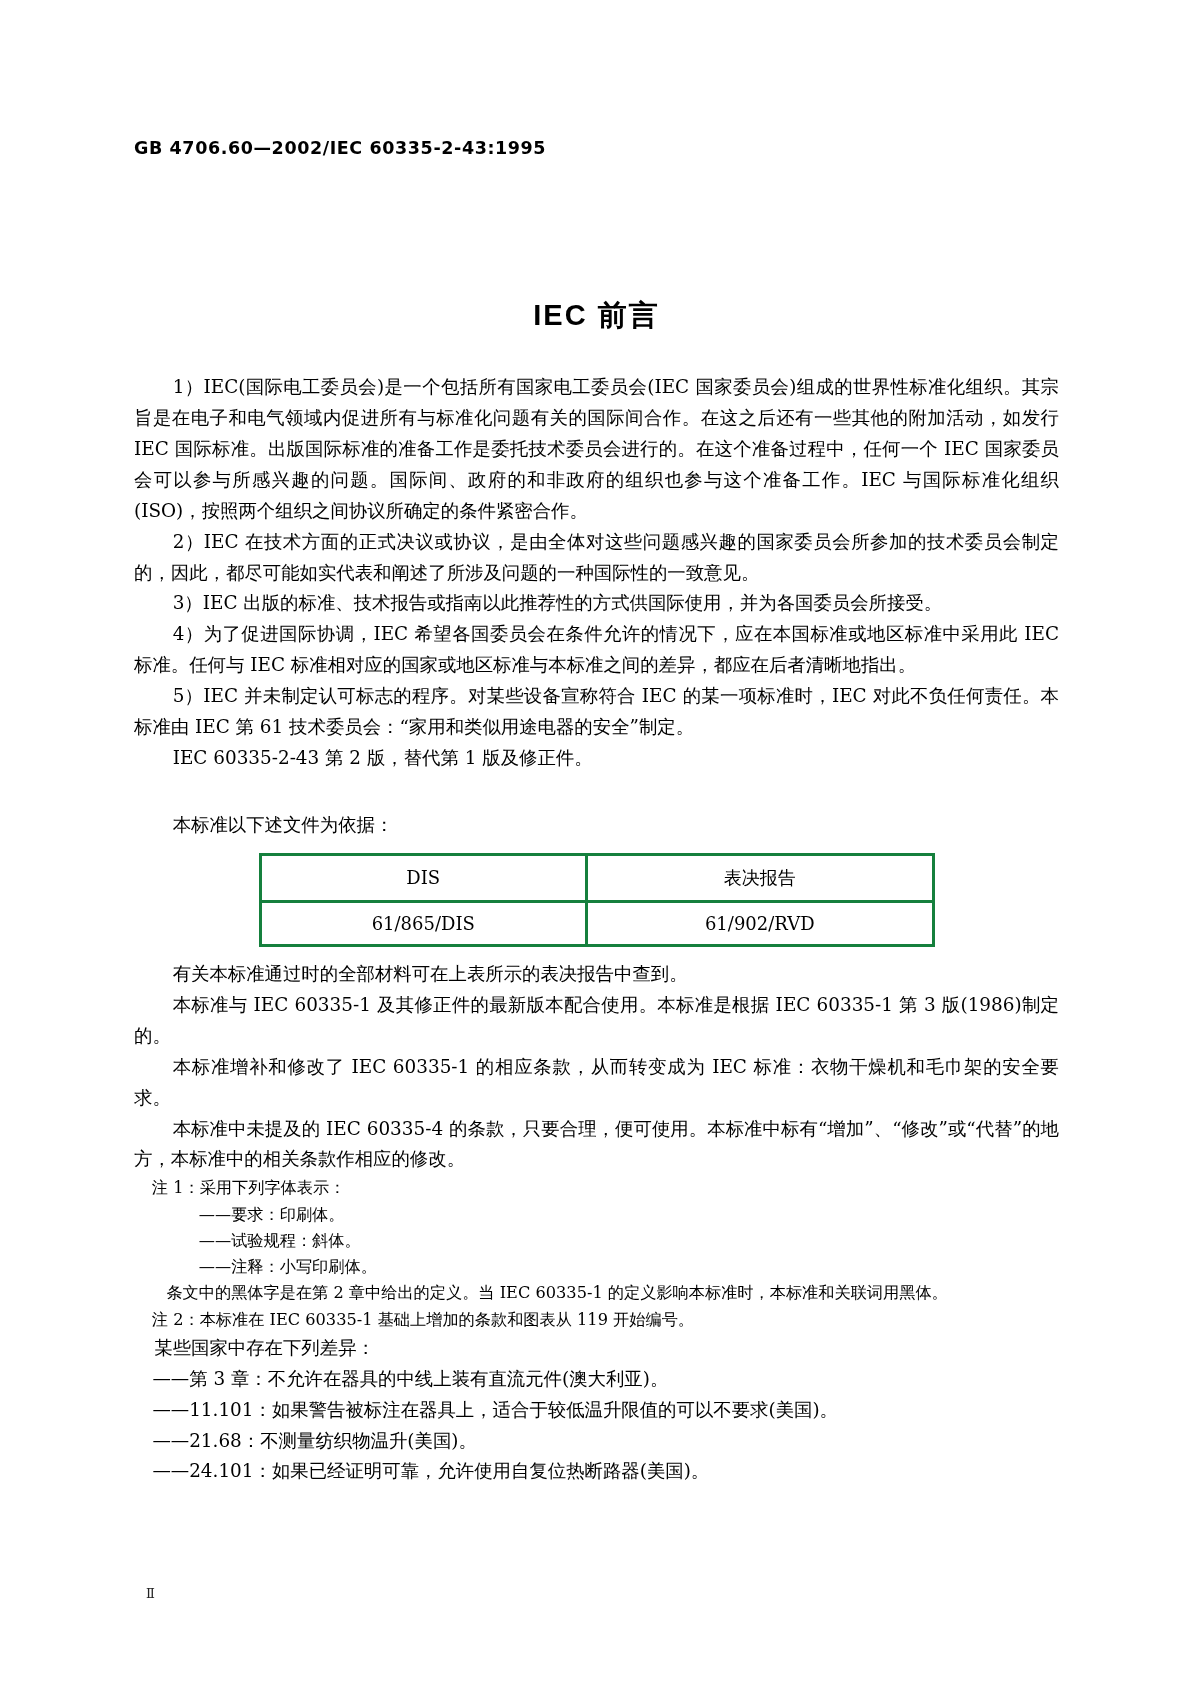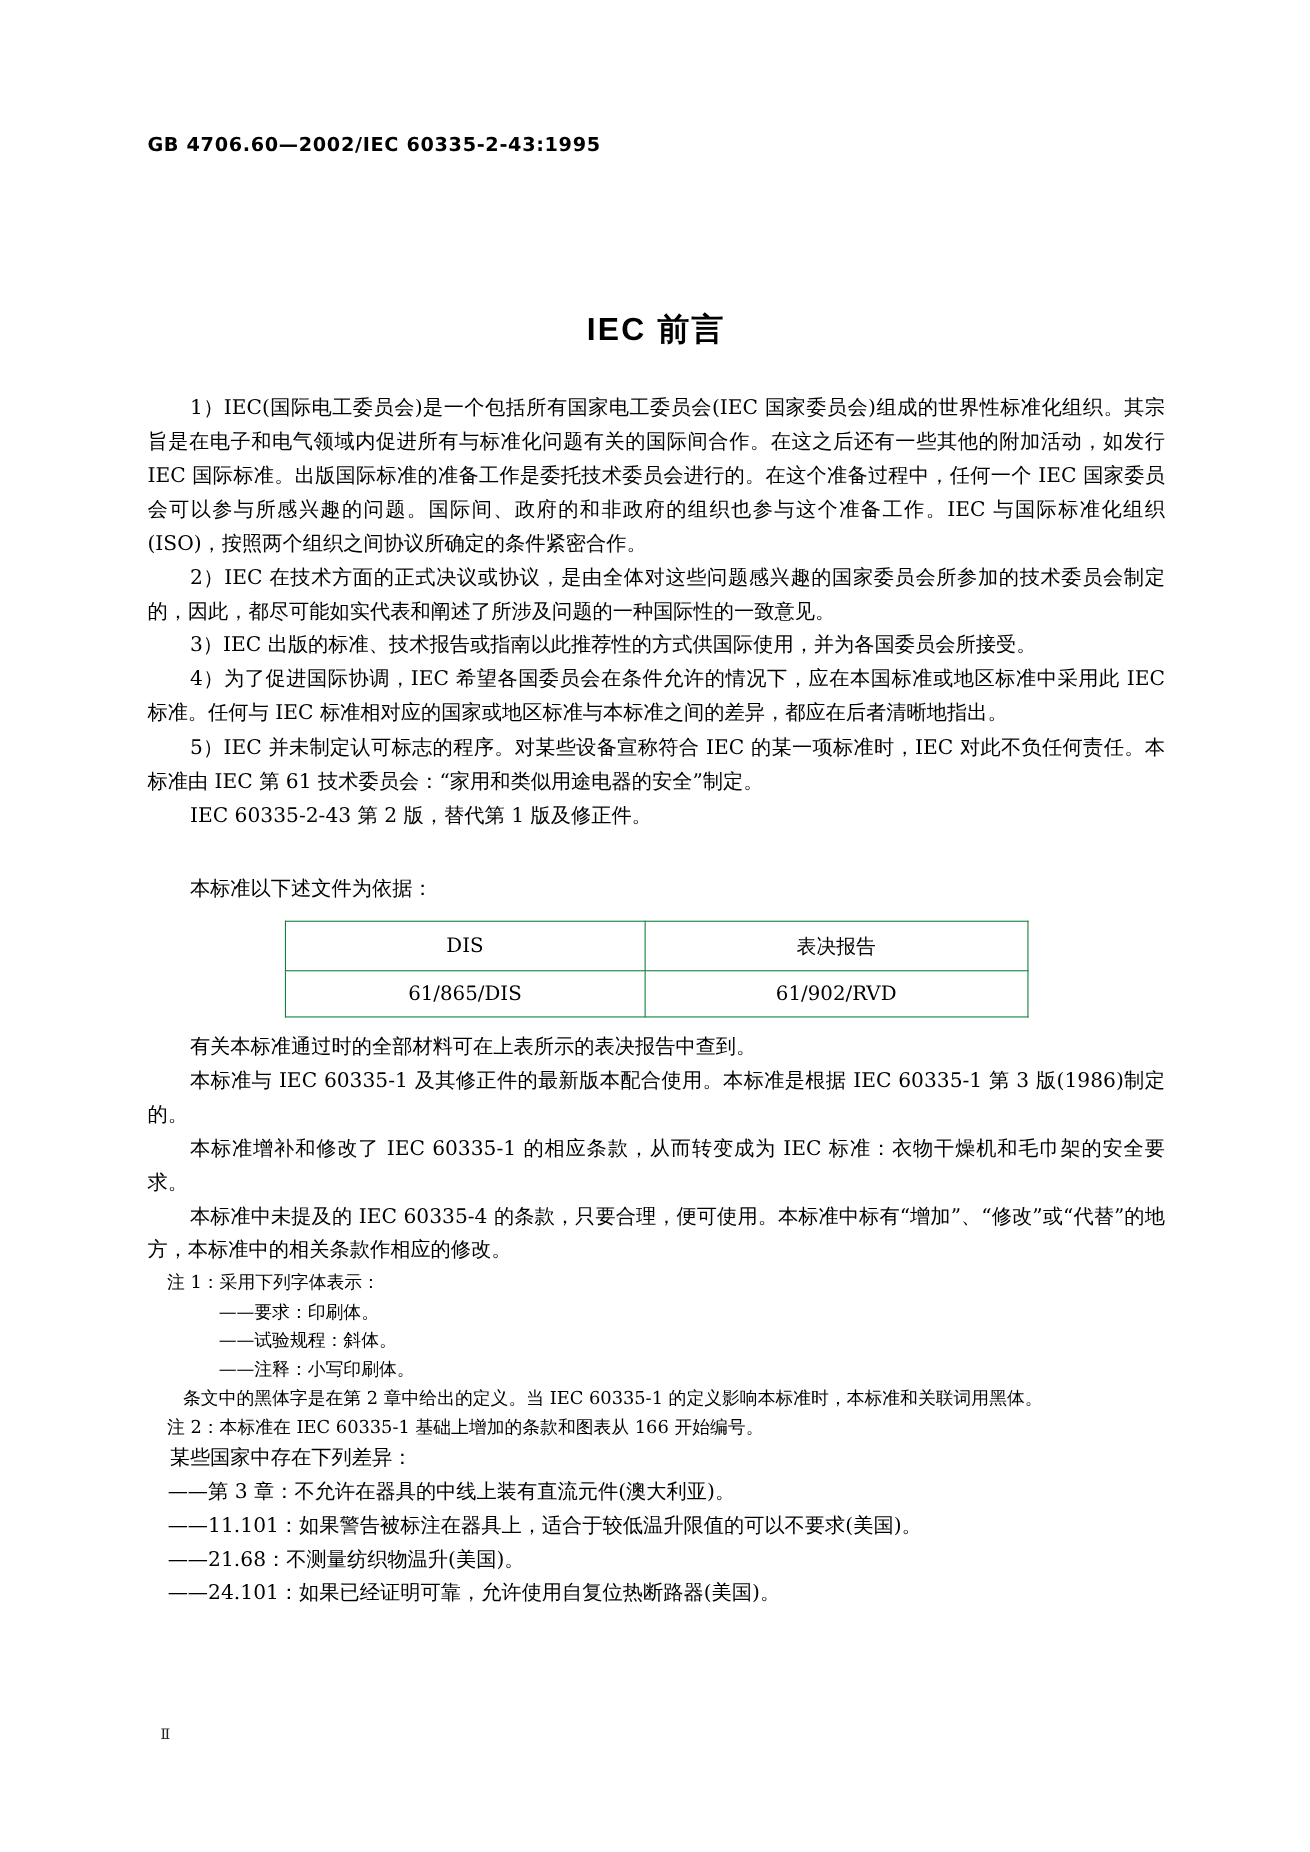--- a/index.html
+++ b/index.html
@@ -10,21 +10,21 @@
   body {
     width: 1191px;
     height: 1684px;
     font-family: "DejaVu Serif", "Liberation Serif", serif;
     color: #000000;
     position: relative;
     overflow: hidden;
   }
   .page {
     position: absolute;
-    left: 0; top: 0;
+    left: 0; top: 16px;
     width: 1191px;
     height: 1360px;
   }
   .header {
     position: absolute;
     left: 134px;
     top: 122px;
     font-family: "DejaVu Sans", "Liberation Sans", sans-serif;
     font-weight: bold;
     font-size: 17.5px;
@@ -77,21 +77,21 @@
     font-size: 18.4px;
     line-height: 1.68;
     padding-left: 1.0em;
   }
   table.vote {
     border-collapse: collapse;
     margin: 12px auto 12px auto;
     width: 676px;
   }
   table.vote td {
-    border: 1px solid #15803d;
+    border: 3px solid #15803d;
     text-align: center;
     font-size: 18px;
     padding: 10px 0;
     font-family: "DejaVu Serif", "Liberation Serif", serif;
   }
   .pagenum {
     position: absolute;
     left: 146px;
     top: 1570px;
     font-size: 13px;
@@ -134,21 +134,21 @@
     <p class="indent">有关本标准通过时的全部材料可在上表所示的表决报告中查到。</p>
     <p class="indent">本标准与 IEC 60335-1 及其修正件的最新版本配合使用。本标准是根据 IEC 60335-1 第 3 版(1986)制定的。</p>
     <p class="indent">本标准增补和修改了 IEC 60335-1 的相应条款，从而转变成为 IEC 标准：衣物干燥机和毛巾架的安全要求。</p>
     <p class="indent">本标准中未提及的 IEC 60335-4 的条款，只要合理，便可使用。本标准中标有“增加”、“修改”或“代替”的地方，本标准中的相关条款作相应的修改。</p>
 
     <p class="note">注 1：采用下列字体表示：</p>
     <p class="note-sub">——要求：印刷体。</p>
     <p class="note-sub">——试验规程：斜体。</p>
     <p class="note-sub">——注释：小写印刷体。</p>
     <p class="note-sub2">条文中的黑体字是在第 2 章中给出的定义。当 IEC 60335-1 的定义影响本标准时，本标准和关联词用黑体。</p>
-    <p class="note">注 2：本标准在 IEC 60335-1 基础上增加的条款和图表从 166 开始编号。</p>
+    <p class="note">注 2：本标准在 IEC 60335-1 基础上增加的条款和图表从 119 开始编号。</p>
 
     <p class="hang" style="padding-left:1.1em;">某些国家中存在下列差异：</p>
     <p class="dash-item">——第 3 章：不允许在器具的中线上装有直流元件(澳大利亚)。</p>
     <p class="dash-item">——11.101：如果警告被标注在器具上，适合于较低温升限值的可以不要求(美国)。</p>
     <p class="dash-item">——21.68：不测量纺织物温升(美国)。</p>
     <p class="dash-item">——24.101：如果已经证明可靠，允许使用自复位热断路器(美国)。</p>
 
   </div>
 
   <div class="pagenum">Ⅱ</div>

